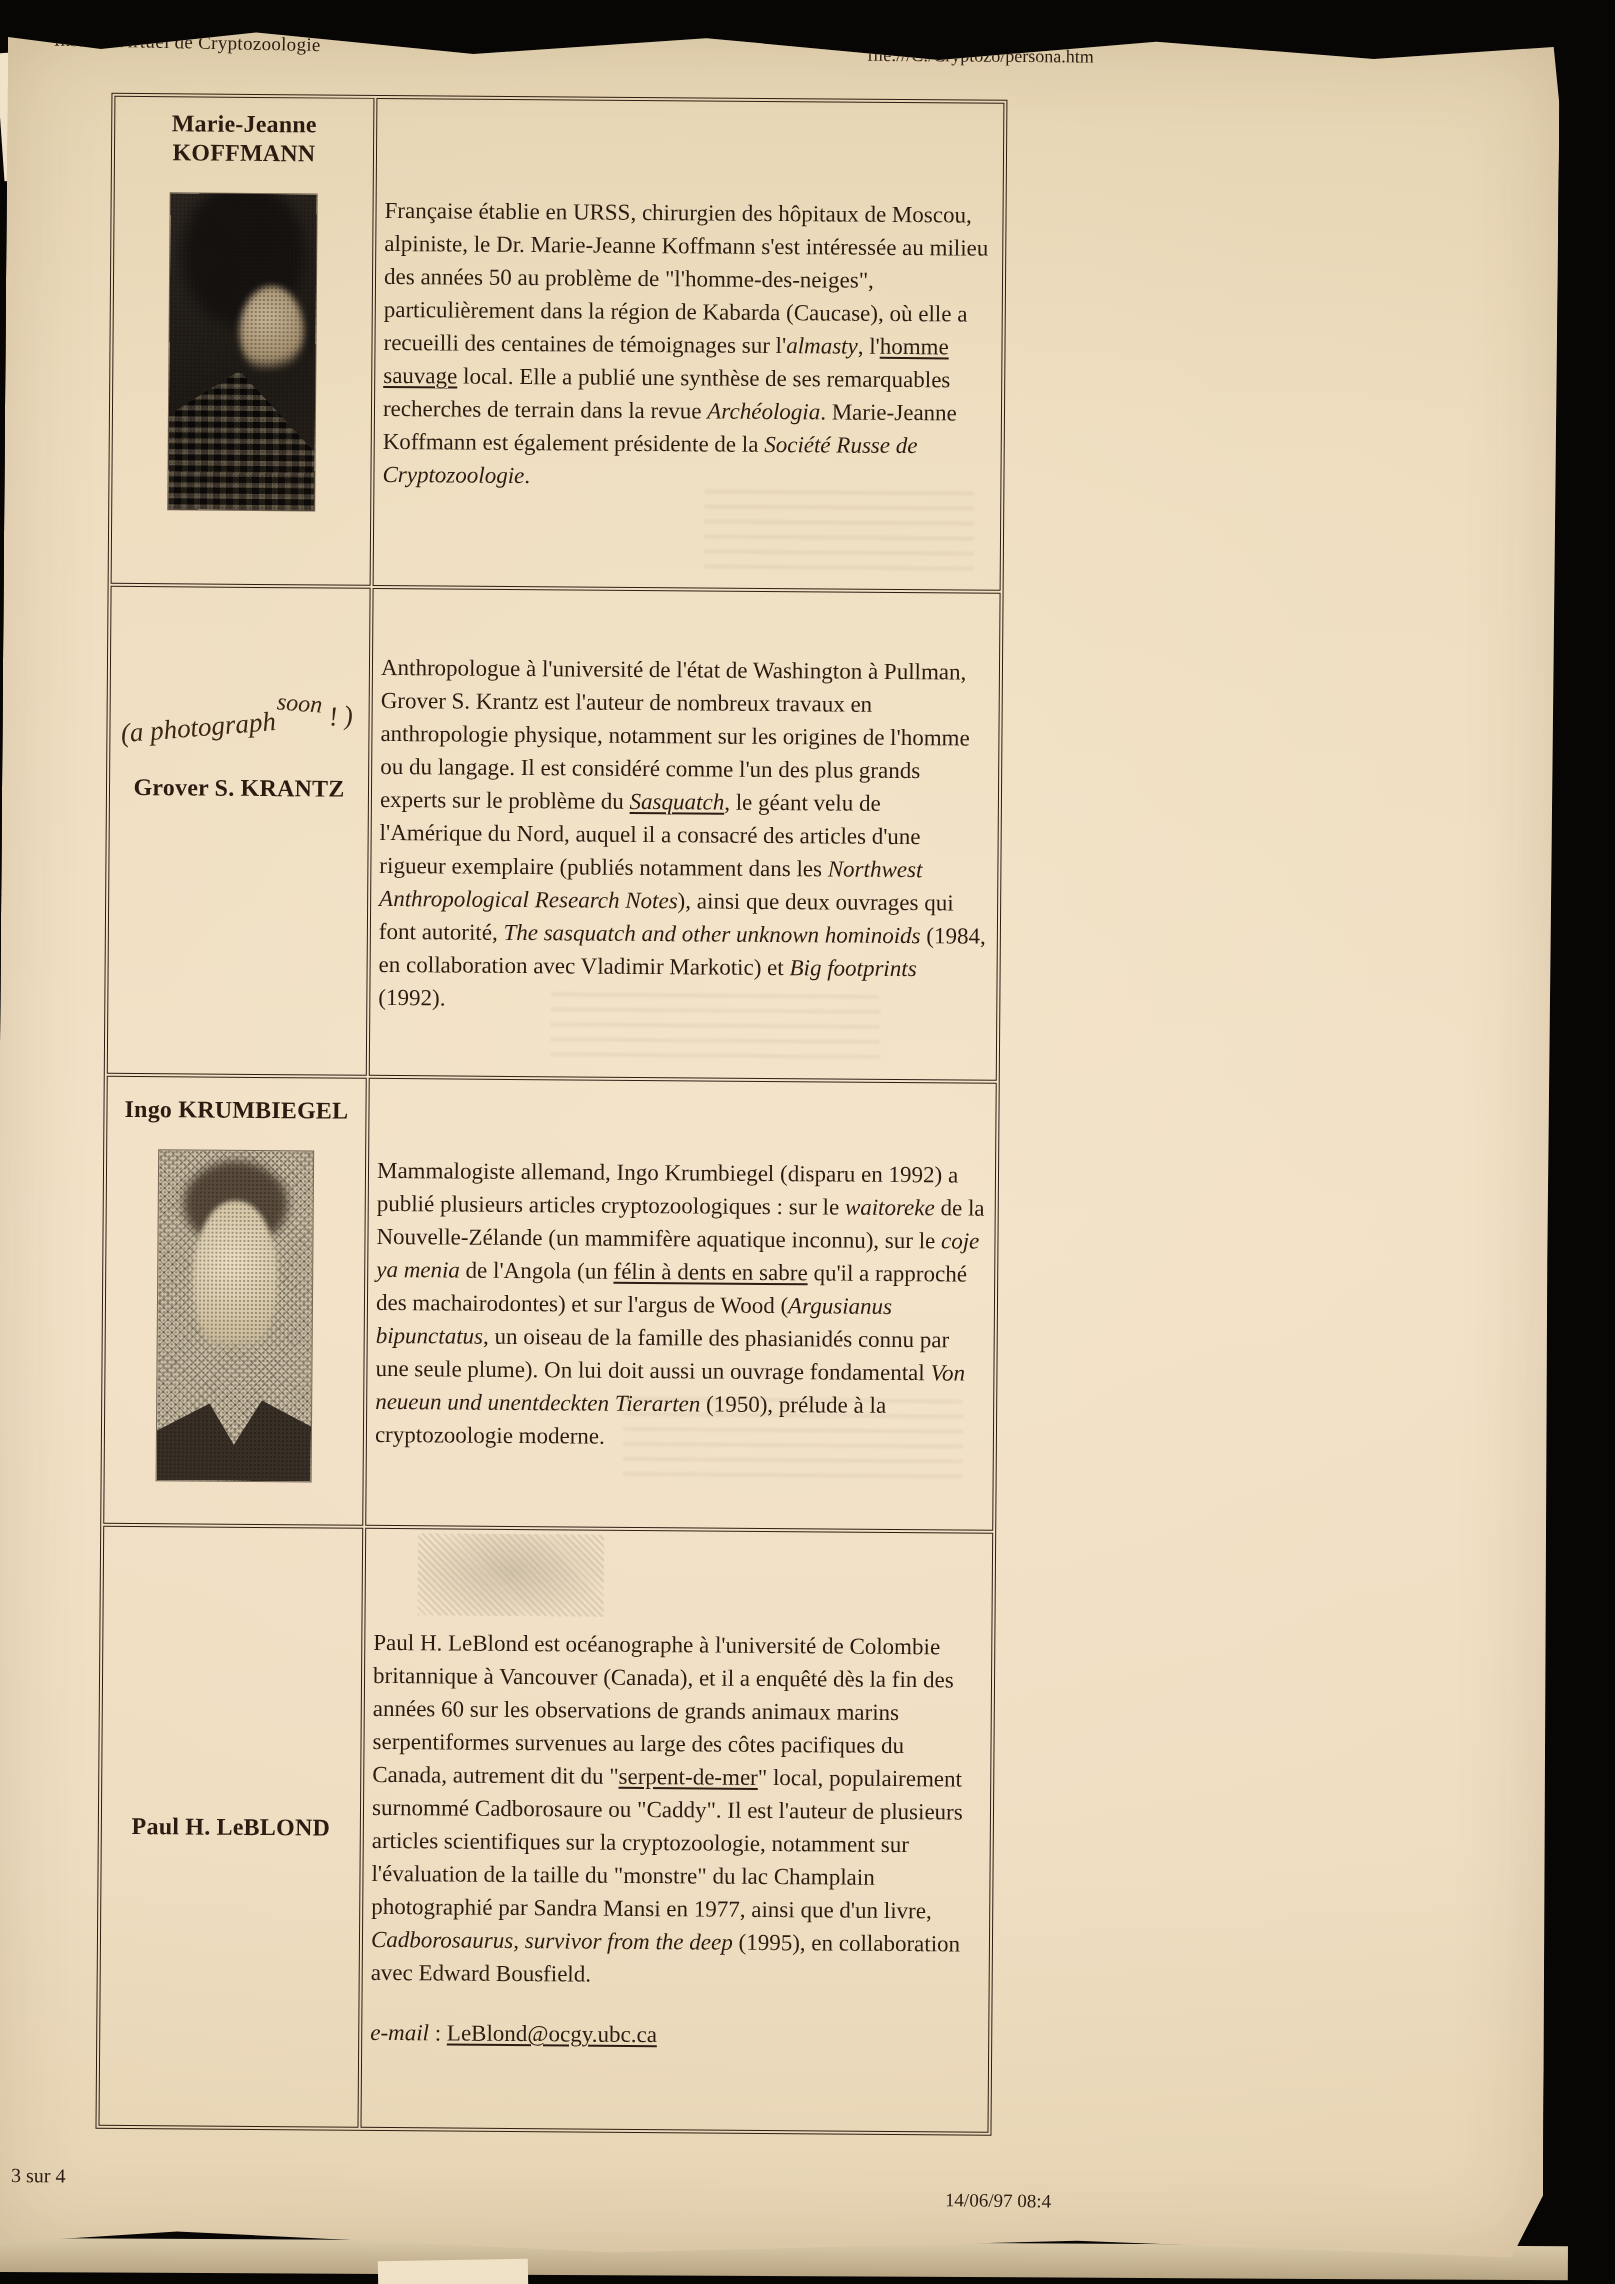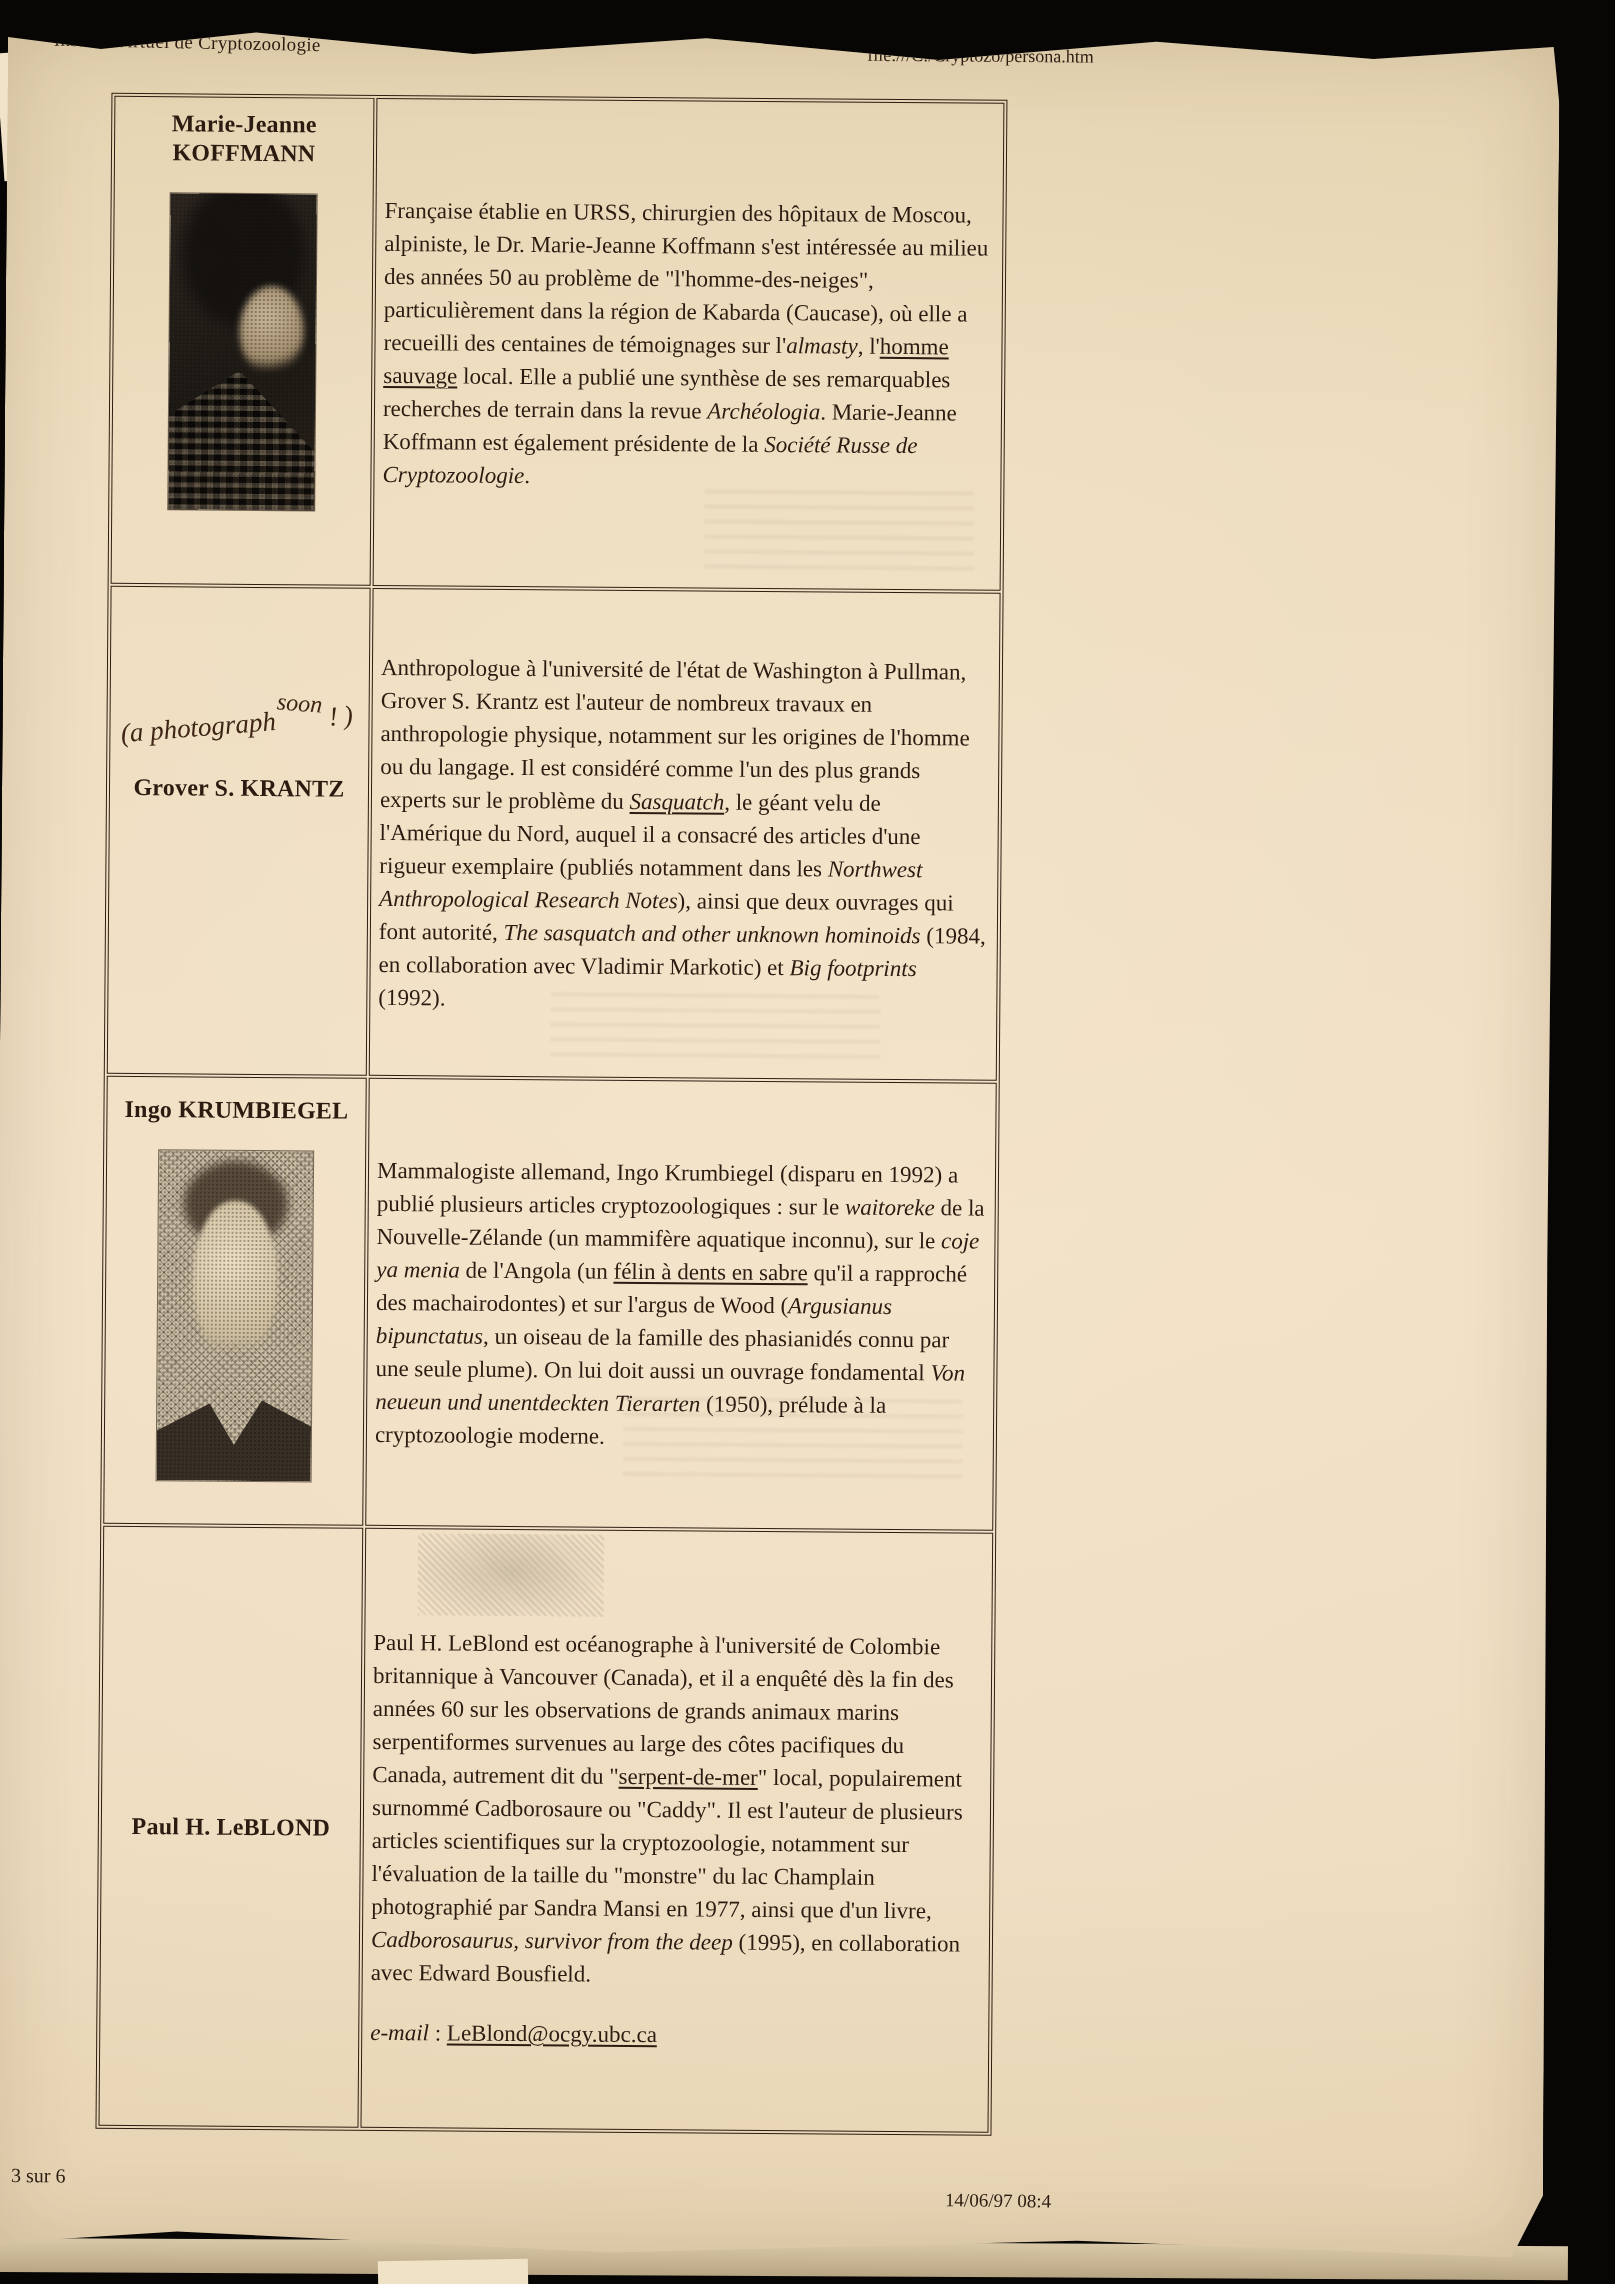--- a/index.html
+++ b/index.html
@@ -189,17 +189,17 @@
               <div class="email-line">
                 <span class="seg-i">e-mail</span><span> : </span><span class="seg-u">LeBlond@ocgy.ubc.ca</span>
               </div>
             </div>
           </td>
         </tr>
 
       </tbody>
     </table>
 
-    <div class="ftr-left">3 sur 6</div>
+    <div class="ftr-left">3 sur 4</div>
     <div class="ftr-right">14/06/97 08:4</div>
   </div>
 
 </div>
 
 </body></html>

